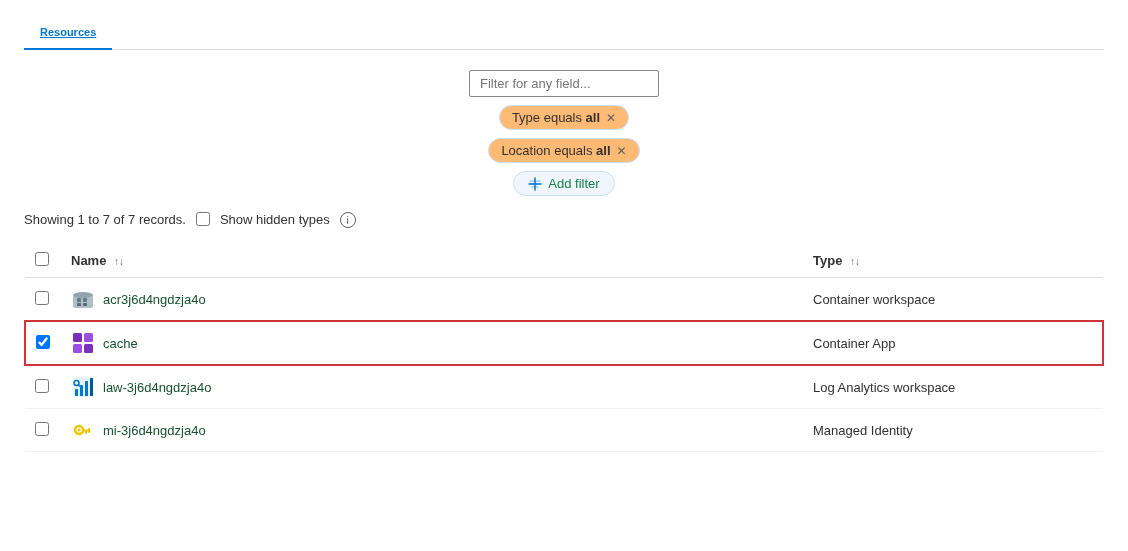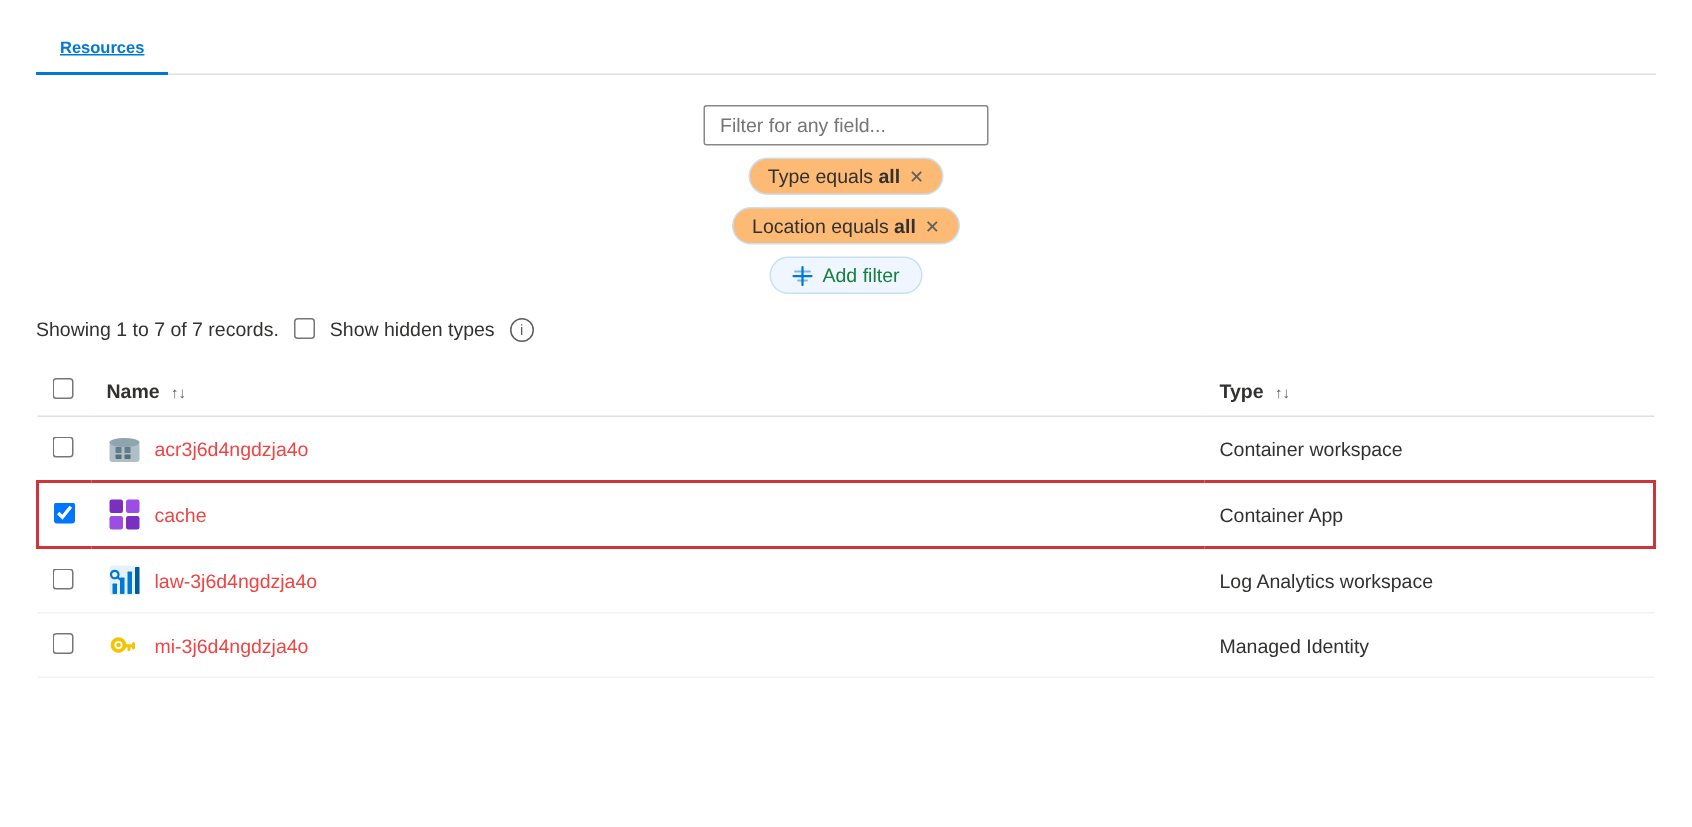--- a/index.html
+++ b/index.html
@@ -149,21 +149,21 @@
     .resource-table tbody tr.selected-row td:last-child {
       border-right: 2px solid #d13438;
     }
 
     .name-cell {
       display: flex;
       align-items: center;
       gap: 8px;
     }
     .resource-link {
-      color: #ef4444;
+      color: #14532d;
       text-decoration: none;
       cursor: pointer;
     }
     .col-checkbox {
       width: 36px;
     }
     .col-name {
       width: auto;
     }
     .col-type {

